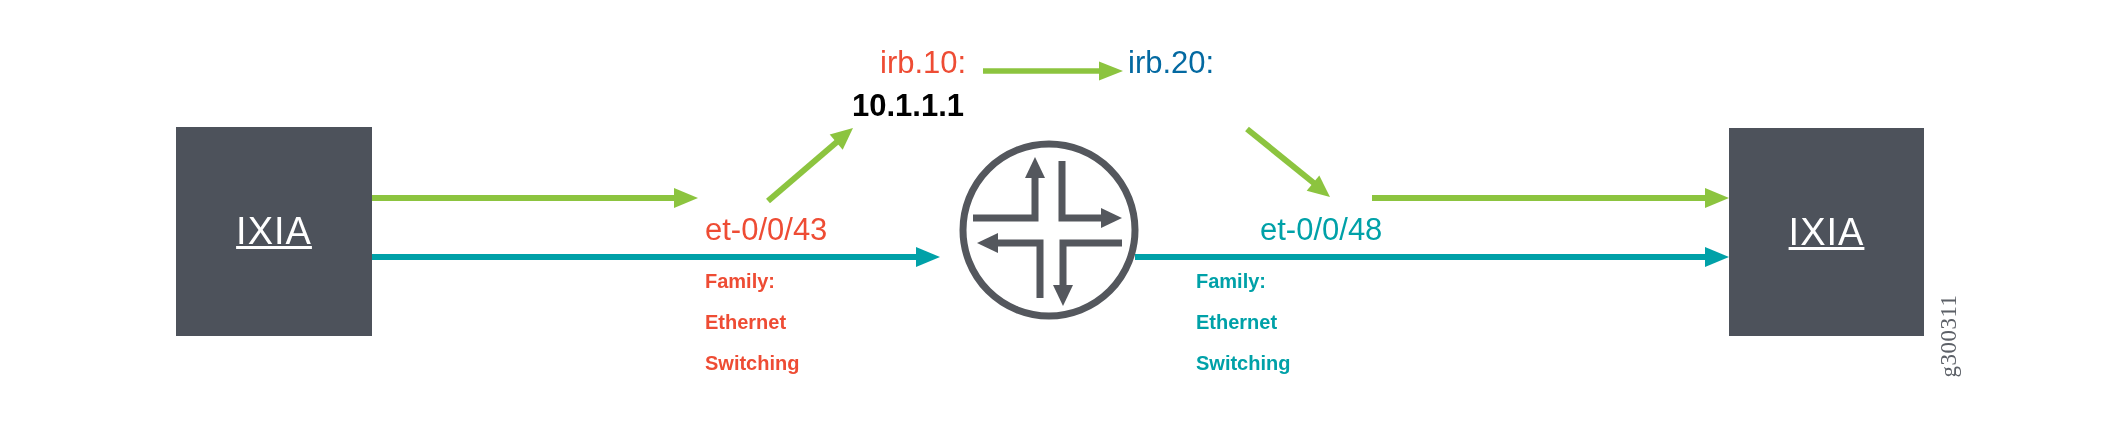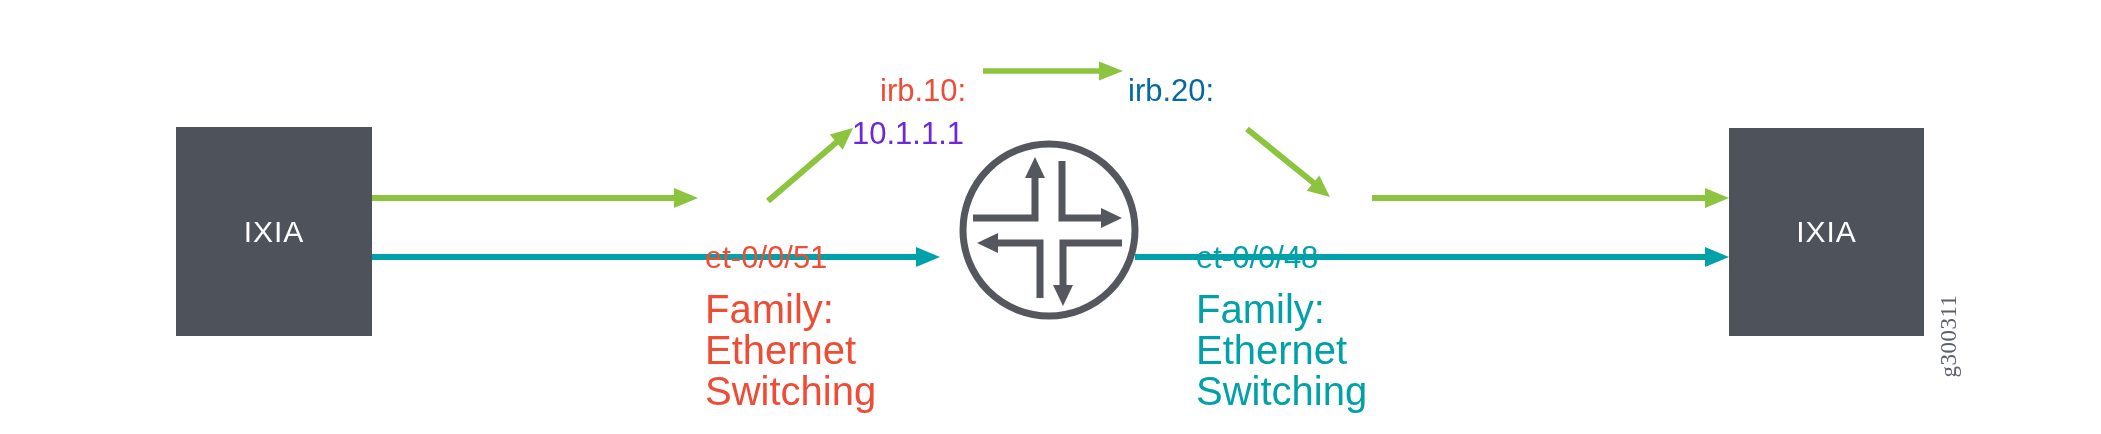--- a/index.html
+++ b/index.html
@@ -10,26 +10,27 @@
     font-family:"Liberation Sans","DejaVu Sans",sans-serif;
     overflow:hidden;
   }
   .layer{position:absolute;left:0;top:0;}
   .device-box{
     position:absolute;
     display:flex;align-items:center;justify-content:center;
   }
   .device-label{
     color:#ffffff;
-    font-size:30px;
+    font-size:38px;
     letter-spacing:1px;
+    text-decoration:underline;
   }
-  .lbl{position:absolute;white-space:nowrap;margin-top:28px;}
+  .lbl{position:absolute;white-space:nowrap;}
   .f31{font-size:31px;line-height:34px;}
-  .fam{font-size:40px;line-height:41px;}
+  .fam{font-size:20px;line-height:41px;font-weight:bold;}
   .fam div{white-space:nowrap;}
   .figure-id{
     position:absolute;
     width:120px;height:24px;
     text-align:center;
     transform:rotate(-90deg);
     font-family:"Liberation Serif","DejaVu Serif",serif;
     font-size:23px;
     letter-spacing:0.5px;
   }
@@ -77,32 +78,32 @@
 
   <div class="device-box" style="left: 176px; top: 127px; width: 196px; height: 209px; background: rgb(77, 82, 91);">
     <span class="device-label">IXIA</span>
   </div>
 
   <div class="device-box" style="left: 1729px; top: 128px; width: 195px; height: 208px; background: rgb(77, 82, 91);">
     <span class="device-label">IXIA</span>
   </div>
 
   <div class="lbl f31" style="left: 880px; top: 46px; color: rgb(238, 76, 52);">irb.10:</div>
-  <div class="lbl f31" style="left: 852px; top: 89px; color: #6d28d9;">10.1.1.1</div>
+  <div class="lbl f31" style="left: 852px; top: 89px; color: #000000; font-weight: bold;">10.1.1.1</div>
 
   <div class="lbl f31" style="left: 1128px; top: 46px; color: #0369a1;">irb.20:</div>
 
-  <div class="lbl f31" style="left: 705px; top: 213px; color: rgb(238, 76, 52);">et-0/0/51</div>
+  <div class="lbl f31" style="left: 705px; top: 213px; color: rgb(238, 76, 52);">et-0/0/43</div>
   <div class="lbl fam" style="left: 705px; top: 261px; color: rgb(238, 76, 52);">
     <div>Family:</div>
     <div>Ethernet</div>
     <div>Switching</div>
   </div>
 
-  <div class="lbl f31" style="left: 1196px; top: 213px; color: rgb(0, 161, 168);">et-0/0/48</div>
+  <div class="lbl f31" style="left: 1260px; top: 213px; color: rgb(0, 161, 168);">et-0/0/48</div>
   <div class="lbl fam" style="left: 1196px; top: 261px; color: rgb(0, 161, 168);">
     <div>Family:</div>
     <div>Ethernet</div>
     <div>Switching</div>
   </div>
 
   <div class="figure-id" style="left: 1888px; top: 324px; color: rgb(92, 96, 103);">g300311</div>
 
 </div>
 

